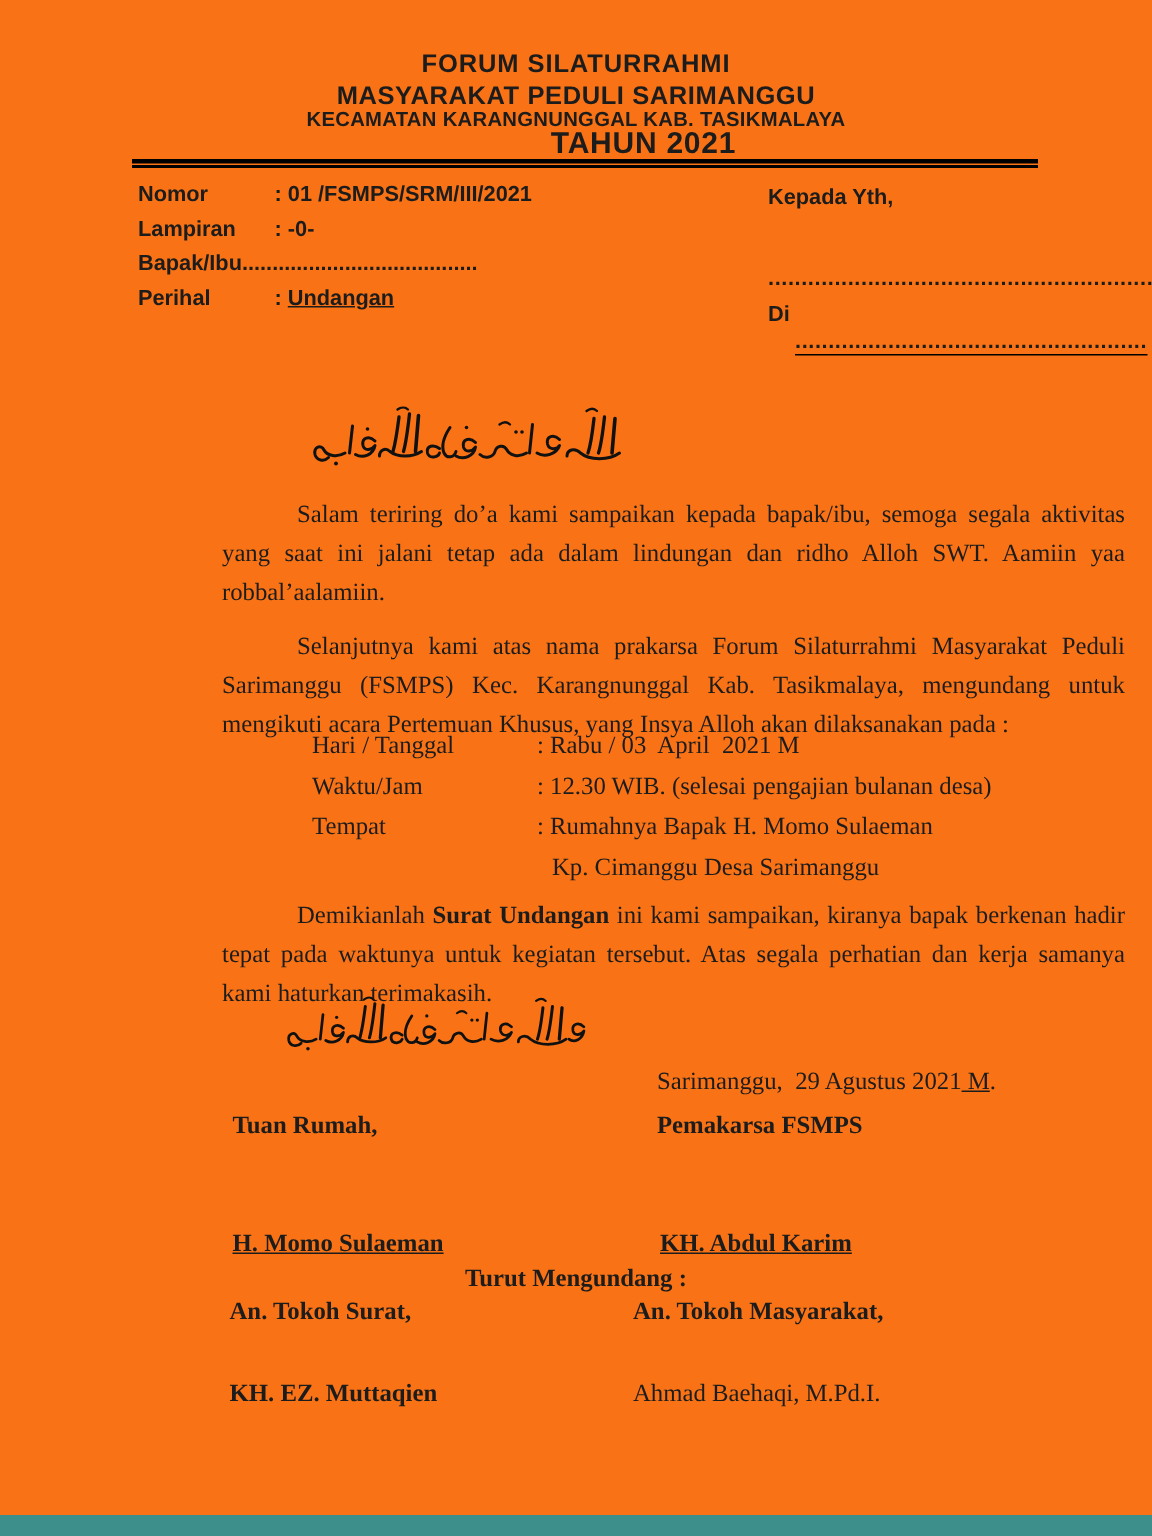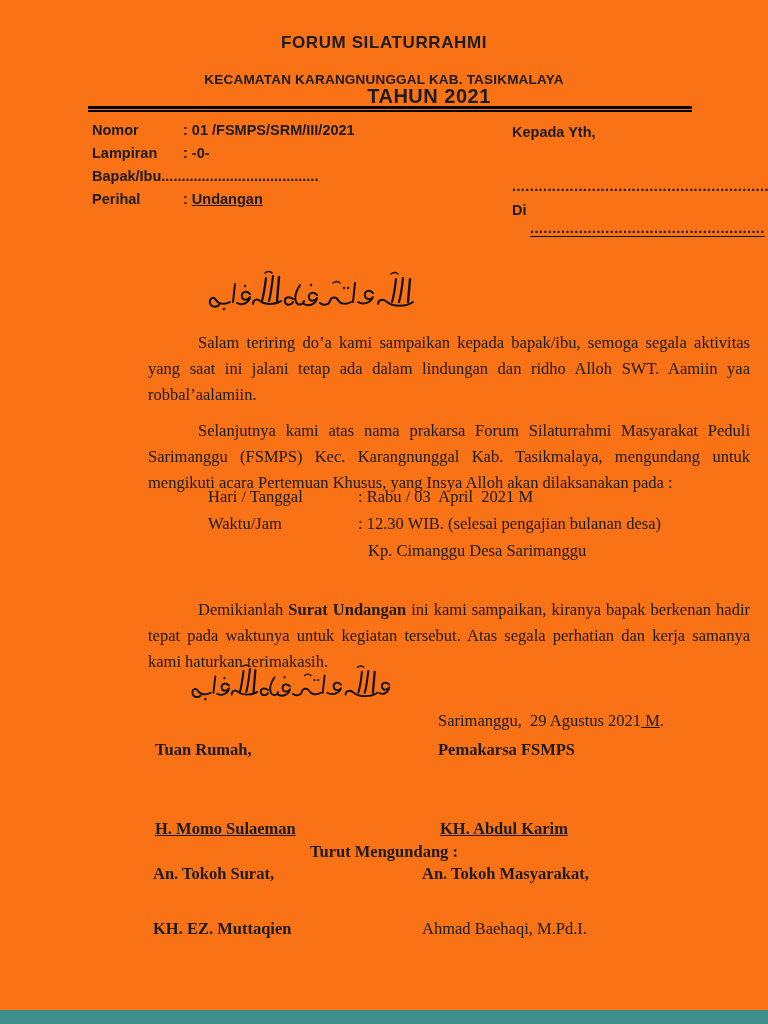--- a/index.html
+++ b/index.html
@@ -79,20 +79,21 @@
 
   
   .footer-bar { position:absolute; left:0; top:1010px; width:768px; height:14px; }
 </style>
 </head>
 <body style="background: rgb(255, 255, 255); color: rgb(28, 28, 28);">
 
 <div class="page">
 
   <div class="lh1">FORUM SILATURRAHMI</div>
+  <div class="lh2">MASYARAKAT PEDULI SARIMANGGU</div>
   <div class="lh3">KECAMATAN KARANGNUNGGAL KAB. TASIKMALAYA</div>
   <div class="lh4">TAHUN 2021</div>
   <div class="lh-rule"></div>
 
   <div class="meta">
     <div class="meta-row">
       <span class="meta-label">Nomor</span>
       <span class="meta-value">: 01 /FSMPS/SRM/III/2021</span>
     </div>
     <div class="meta-row">
@@ -151,20 +152,24 @@
   </div>
 
   <div class="details">
     <div class="det-row">
       <span class="det-label">Hari / Tanggal</span>
       <span class="det-value">: Rabu / 03  April  2021 M</span>
     </div>
     <div class="det-row">
       <span class="det-label">Waktu/Jam</span>
       <span class="det-value">: 12.30 WIB. (selesai pengajian bulanan desa)</span>
+    </div>
+    <div class="det-row">
+      <span class="det-label">Tempat</span>
+      <span class="det-value">: Rumahnya Bapak H. Momo Sulaeman</span>
     </div>
     <div class="det-row">
       <span class="det-value indent2">Kp. Cimanggu Desa Sarimanggu</span>
     </div>
   </div>
 
   <div class="closingtext">
     <p><span>Demikianlah </span><span class="b">Surat Undangan</span><span> ini kami sampaikan, kiranya bapak berkenan hadir tepat pada waktunya untuk kegiatan tersebut. Atas segala perhatian dan kerja samanya kami haturkan terimakasih.</span></p>
   </div>
 

